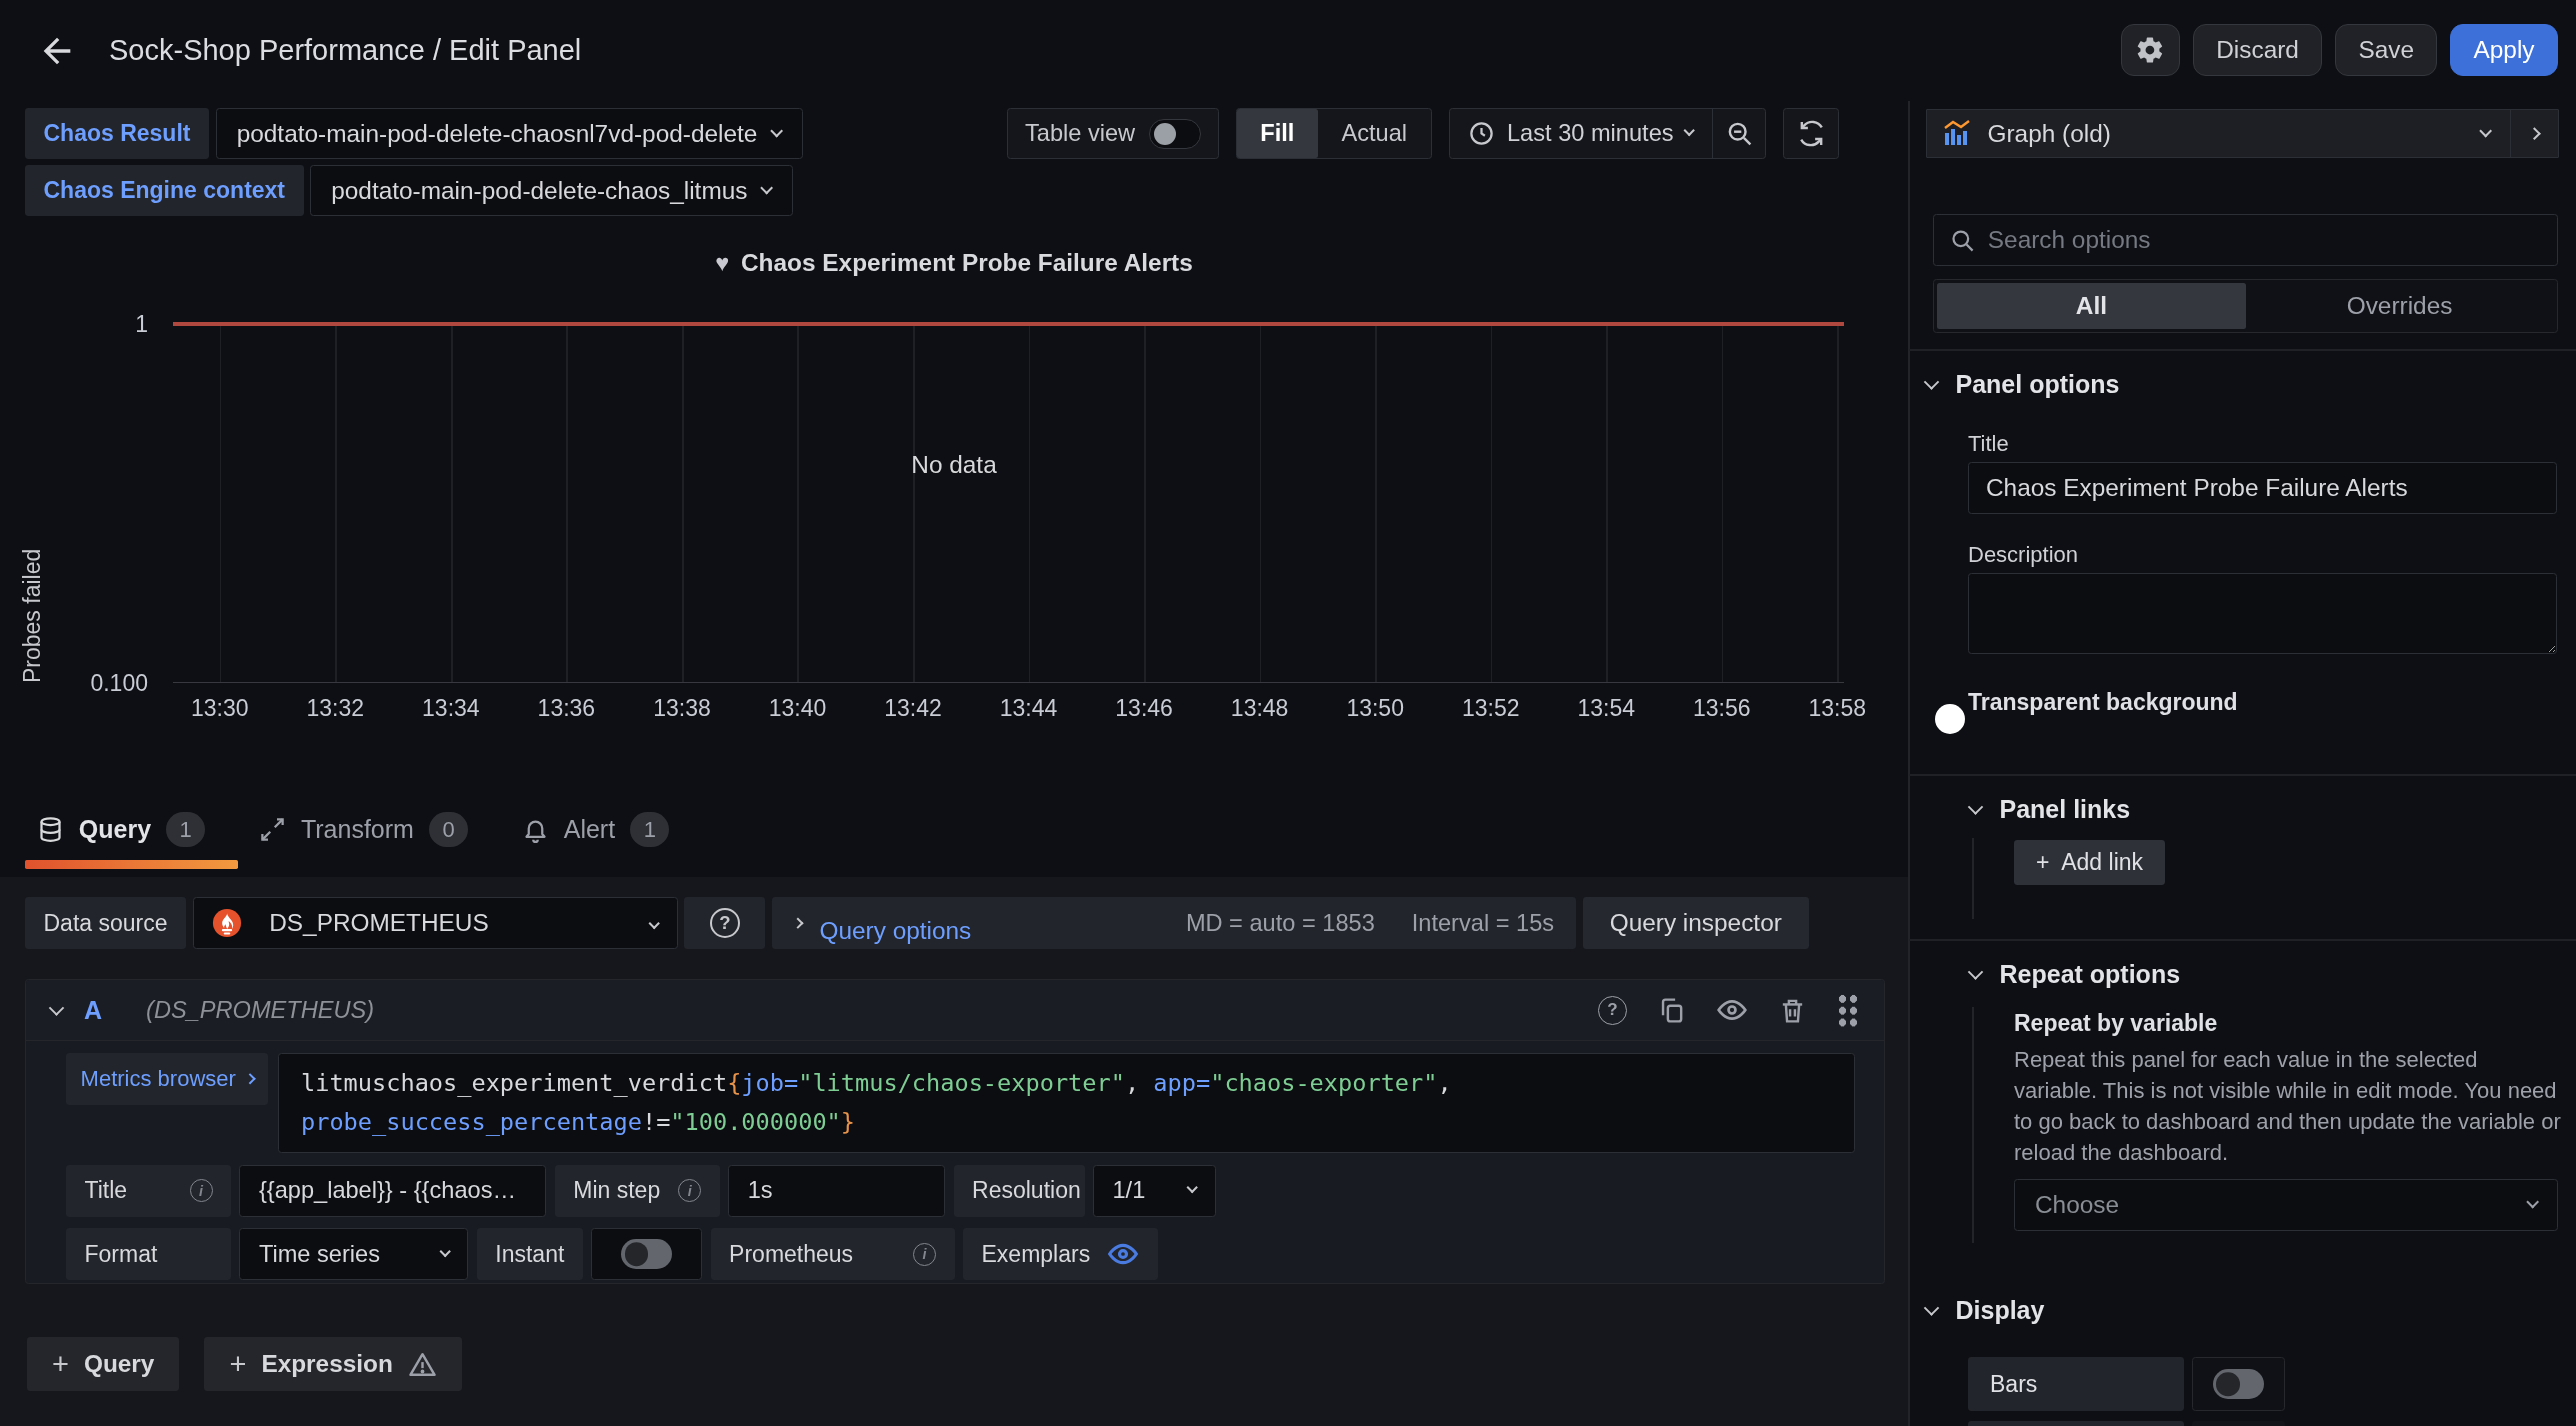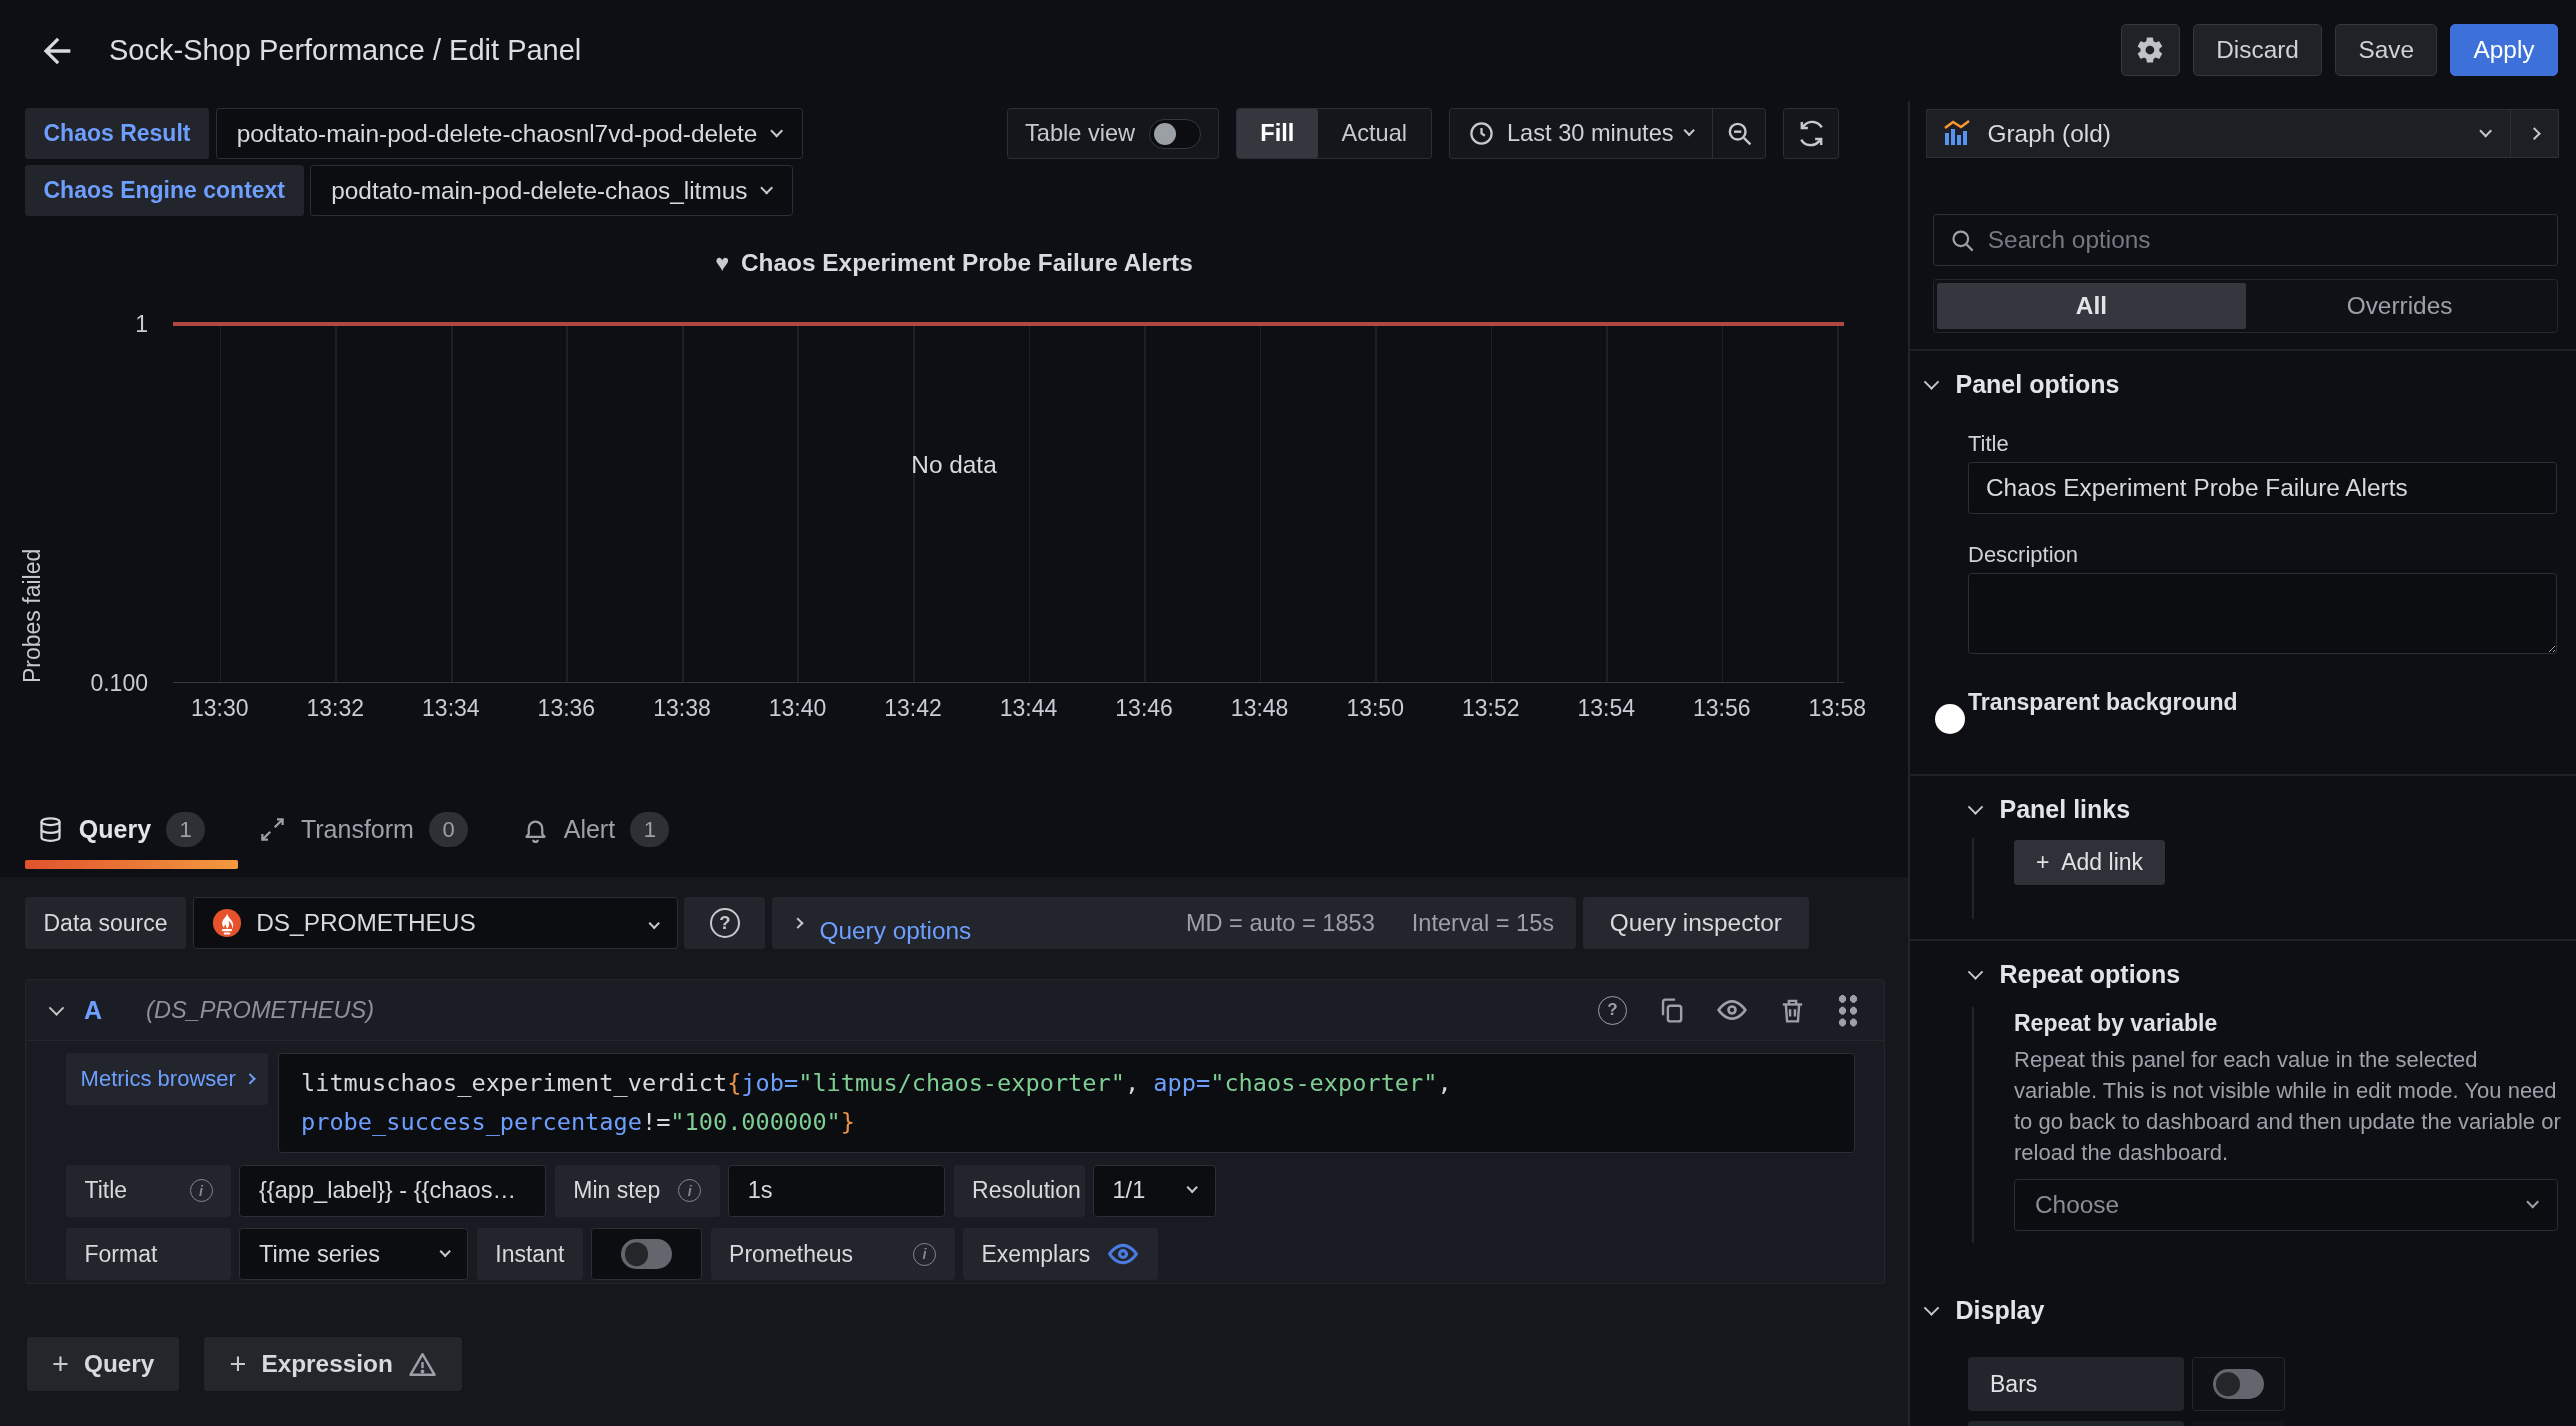--- a/index.html
+++ b/index.html
@@ -37,21 +37,21 @@
   .sw-on .knob { width:30px; height:30px; right:3.4px; background:#ffffff; }
   svg { display:block; }
   .iconbtn { color:#9da0a8; }
 
   
   .header { left:0; top:0; width:2576px; height:101px; }
   .back { left:37px; top:29px; width:44px; height:44px; color:#d8d9dd; cursor:pointer; }
   .pagetitle { left:109px; top:0; height:101px; display:flex; align-items:center;
                font-size:29px; font-weight:500; color:#dcdde2; }
   .hactions { right:18.5px; top:24.4px; display:flex; gap:13.5px; }
-  .hbtn { height:52px; border-radius:5px; display:flex; align-items:center; justify-content:center;
+  .hbtn { height:52px; border-radius:13px; display:flex; align-items:center; justify-content:center;
           font-size:24.4px; font-weight:500; color:#d0d1d6; background:#202227; border:0.8px solid #34373d;
           padding:0 22px; cursor:pointer; }
   .hbtn.icon-only { width:59px; padding:0; }
   .hbtn.primary { background:#3d71d9; border-color:#3d71d9; color:#ffffff; }
 
   
   .varrow { left:25px; display:flex; gap:6.7px; height:51px; }
   .varlabel { background:#22252b; border-radius:3.4px; display:flex; align-items:center;
               padding:0 18.5px; font-size:23px; font-weight:700; color:#6e9fff; }
   .varvalue { background:#0c0d11; border:0.8px solid #2c3036; border-radius:3.4px; display:flex;
@@ -95,21 +95,21 @@
   .tab.active { color:#e3e4e8; font-weight:700; }
   .tab.active .ticon { color:#d8d9da; }
   .badge { height:35px; min-width:39px; padding:0 13.5px; border-radius:17.7px; background:#2e3036;
            color:#9da0a8; font-size:22px; font-weight:400; display:flex; align-items:center; justify-content:center; }
   .tab-underline { left:25px; top:860px; width:213px; height:9.3px; border-radius:1.7px;
                    background:linear-gradient(90deg,#e0522d,#f29a3f); }
 
   
   .querysection { left:0; top:877px; width:1908px; height:549px; background:#16171d; }
   .dsrow { left:25px; top:897px; display:flex; gap:6.7px; height:52px; }
-  .dsselect { width:485px; gap:14px; }
+  .dsselect { width:485px; gap:27px; }
   .dsselect .chvwrap { margin-left:auto; color:#c7c8cd; }
   .helpbox { width:81px; justify-content:center; padding:0; }
   .qmark { width:30px; height:30px; border:2.1px solid #c7c8cd; border-radius:50%;
            display:flex; align-items:center; justify-content:center; font-size:18.5px; color:#c7c8cd; font-weight:700; }
   .optbar { width:804px; gap:17px; padding:0 22px; }
   .optbar .qopt { color:#6e9fff; font-size:24.4px; font-weight:500;margin-top:16px; }
   .optbar .stats { margin-left:auto; display:flex; gap:37px; font-size:23.6px; color:#9da0a8; }
   .inspbtn { width:226px; background:#26282f; border-radius:3.4px; height:52px; display:flex;
              align-items:center; justify-content:center; font-size:24.4px; font-weight:500; color:#d8d9dd; cursor:pointer; }
 

